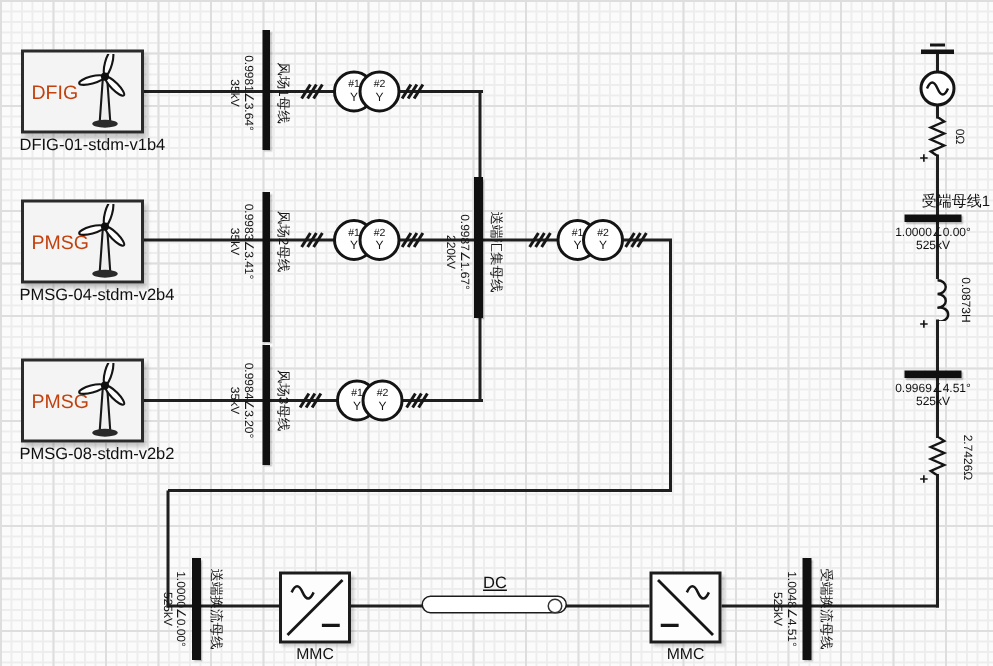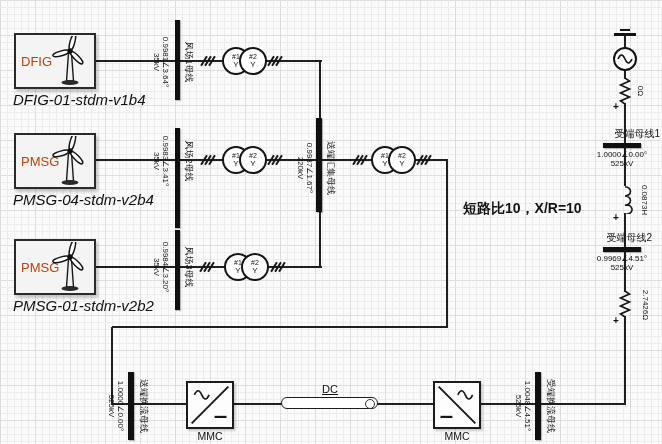--- a/index.html
+++ b/index.html
@@ -17,21 +17,21 @@
   .vtext{position:absolute;transform:translate(-50%,-50%) rotate(90deg);
     font-size:8px;line-height:9px;white-space:nowrap;text-align:center;color:#151515;}
   .busname{font-size:9px;line-height:10px;}
   .hname{position:absolute;font-size:10px;text-align:right;color:#111;}
   .hval{position:absolute;font-size:8px;text-align:center;color:#111;}
   .genbox{position:absolute;left:14px;width:82px;height:56px;border:2px solid #2b2b2b;
     background:#f4f4f4;box-sizing:border-box;box-shadow:2px 3px 3px rgba(0,0,0,.22);
     display:flex;align-items:center;}
   .gentype{font-size:13px;margin-left:5px;color:#c2410c;}
   .turbine{position:absolute;right:2px;top:1px;}
-  .genmodel{position:absolute;font-size:15px;color:#101010;font-style:italic;}
+  .genmodel{position:absolute;font-size:11px;color:#101010;}
   .txc{position:absolute;width:28px;height:28px;border:2px solid #141414;border-radius:50%;
     background:#fff;box-sizing:border-box;text-align:center;z-index:3;}
   .txnum{font-size:7px;line-height:8px;margin-top:4px;color:#111;}
   .txwye{font-size:8px;line-height:8px;color:#111;}
   .slashes{position:absolute;display:flex;gap:2px;transform:translate(-50%,-50%);z-index:2;}
   .slash{width:2px;height:11px;background:#161616;transform:rotate(32deg);}
   .mmcbox{position:absolute;width:48px;height:48px;border:2px solid #1c1c1c;background:#fdfdfd;
     box-sizing:border-box;box-shadow:2px 2px 2px rgba(0,0,0,.18);z-index:3;}
   .mmclabel{position:absolute;width:48px;text-align:center;font-size:10.5px;color:#111;}
   .anno{position:absolute;font-size:14px;font-weight:bold;color:#141414;}
@@ -111,21 +111,21 @@
       <polygon points="20.5,17 23.5,17 25.5,45 18.5,45" fill="#f0f0f0" stroke="#181818" stroke-width="1.4"></polygon>
       <ellipse cx="22" cy="46.5" rx="8.5" ry="2.6" fill="#2a2a2a"></ellipse>
       <g fill="#ffffff" stroke="#141414" stroke-width="1.4">
         <ellipse cx="22" cy="5.8" rx="2.4" ry="8.6" transform="rotate(15 22 15)"></ellipse>
         <ellipse cx="22" cy="5.8" rx="2.4" ry="8.6" transform="rotate(135 22 15)"></ellipse>
         <ellipse cx="22" cy="5.8" rx="2.4" ry="8.6" transform="rotate(255 22 15)"></ellipse>
       </g>
       <circle cx="22" cy="15" r="2.7" fill="#0f0f0f"></circle>
     </svg>
   </div>
-  <div class="genmodel" style="left:13px;top:297px;">PMSG-01-stdm-v2b2</div>
+  <div class="genmodel" style="left:13px;top:297px;">PMSG-08-stdm-v2b2</div>
 
   <div class="vtext" style="left:161px;top:62px;">
     <div>0.9981∠3.64°</div>
     <div>35kV</div>
   </div>
   <div class="vtext busname" style="left:189px;top:62px;">风场1母线</div>
 
   <div class="vtext" style="left:161px;top:161px;">
     <div>0.9983∠3.41°</div>
     <div>35kV</div>
@@ -273,25 +273,23 @@
   <div class="hname" style="left:564px;top:127px;width:96px;">受端母线1</div>
   <div class="hval" style="left:574px;top:150px;width:96px;">1.0000∠0.00°</div>
   <div class="hval" style="left:574px;top:159px;width:96px;">525kV</div>
 
   <svg class="comp" style="left:623px;top:186px;" width="13" height="28" viewBox="0 0 13 28">
     <path d="M2 0.8 a5.5 4.6 0 1 1 0 9.2 a5.5 4.6 0 1 1 0 9.2 a5.5 4.6 0 1 1 0 8.8" fill="none" stroke="#141414" stroke-width="1.6"></path>
   </svg>
   <div class="vtext" style="left:644px;top:200px;">0.0873H</div>
   <div class="plus" style="left:616px;top:217px;">+</div>
 
-  <div class="hname" style="left:556px;top:231px;width:96px;">受端母线2</div>
   <div class="hval" style="left:574px;top:254px;width:96px;">0.9969∠4.51°</div>
   <div class="hval" style="left:574px;top:263px;width:96px;">525kV</div>
 
   <svg class="comp" style="left:617px;top:291px;" width="16" height="26" viewBox="0 0 16 26">
     <polyline points="8,0 12.5,3 3.5,7 12.5,11 3.5,15 12.5,19 3.5,23 8,26" fill="none" stroke="#141414" stroke-width="1.6"></polyline>
   </svg>
   <div class="vtext" style="left:645px;top:305px;">2.7426Ω</div>
   <div class="plus" style="left:616px;top:320px;">+</div>
 
-  <div class="anno" style="left:463px;top:200px;">短路比10，X/R=10</div>
 
 </div>
 
 </body></html>

